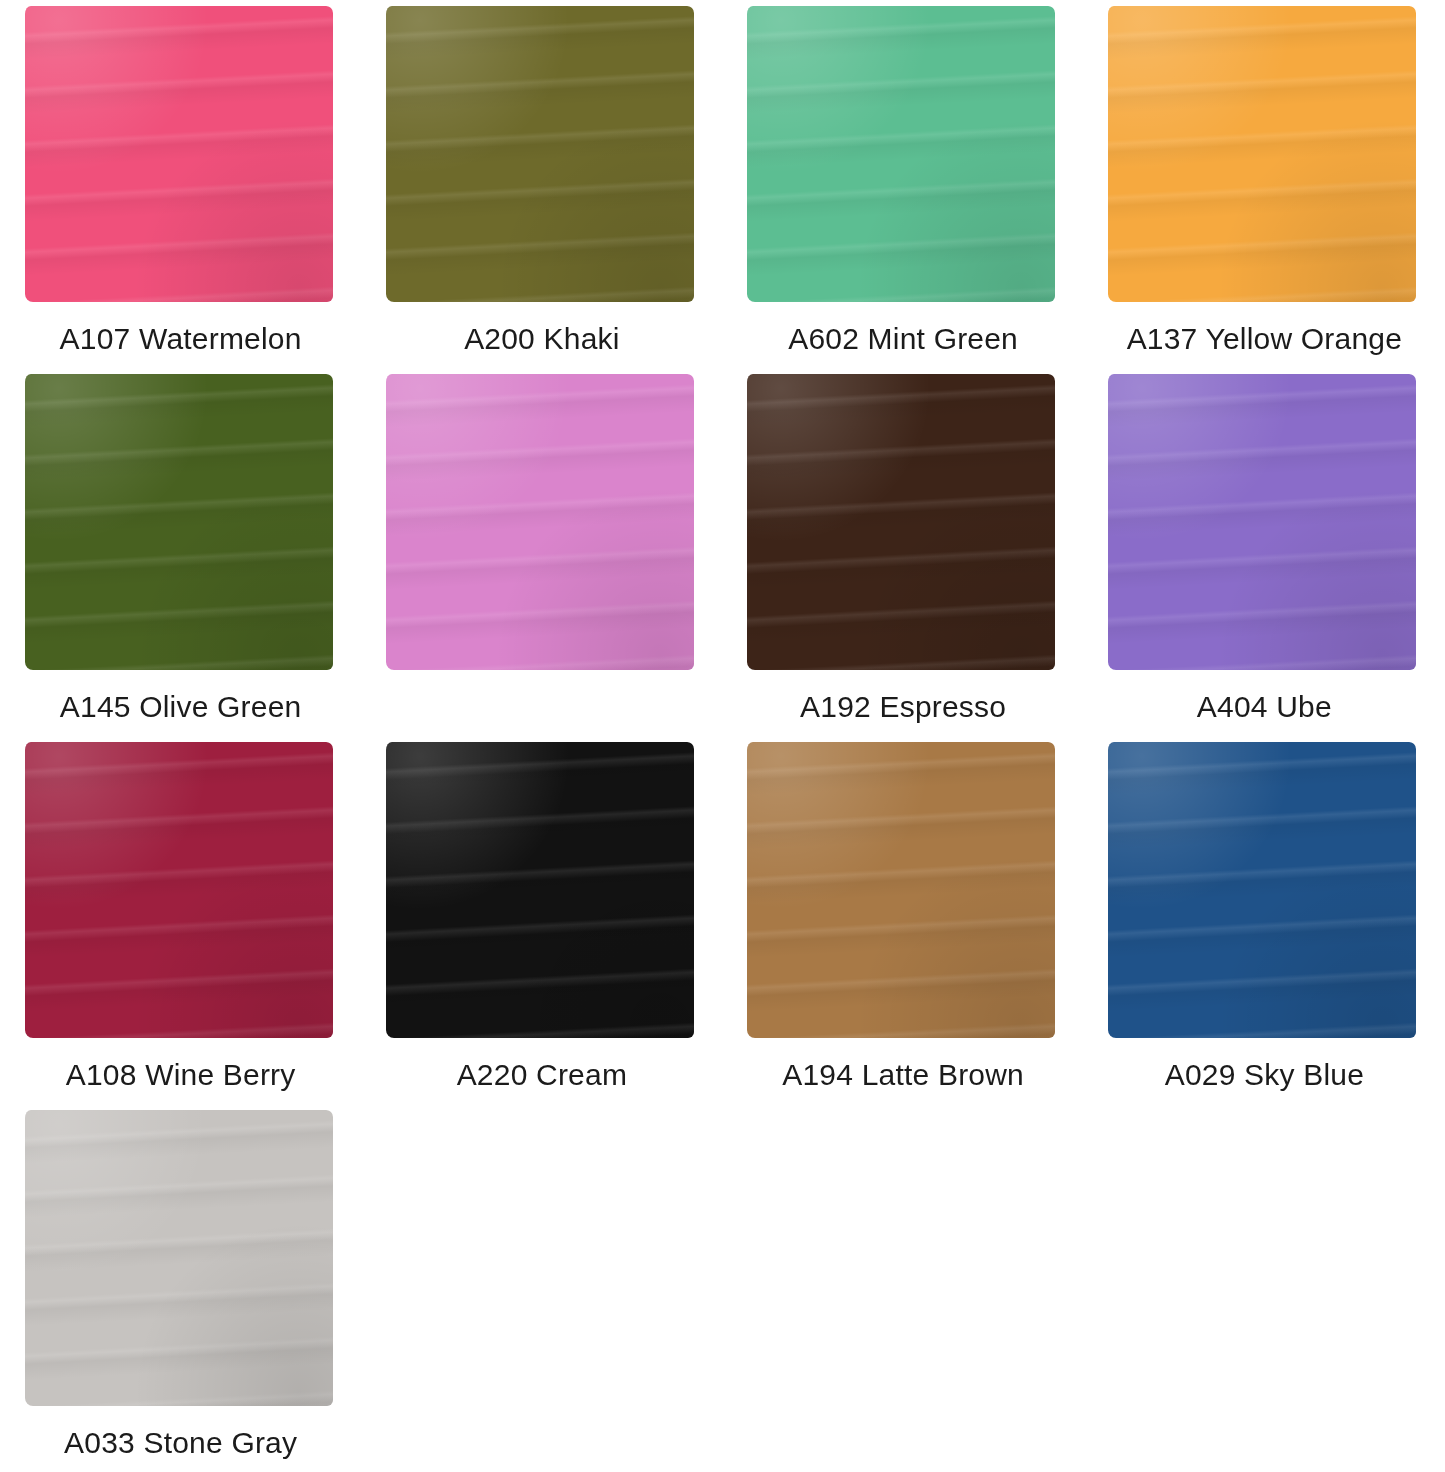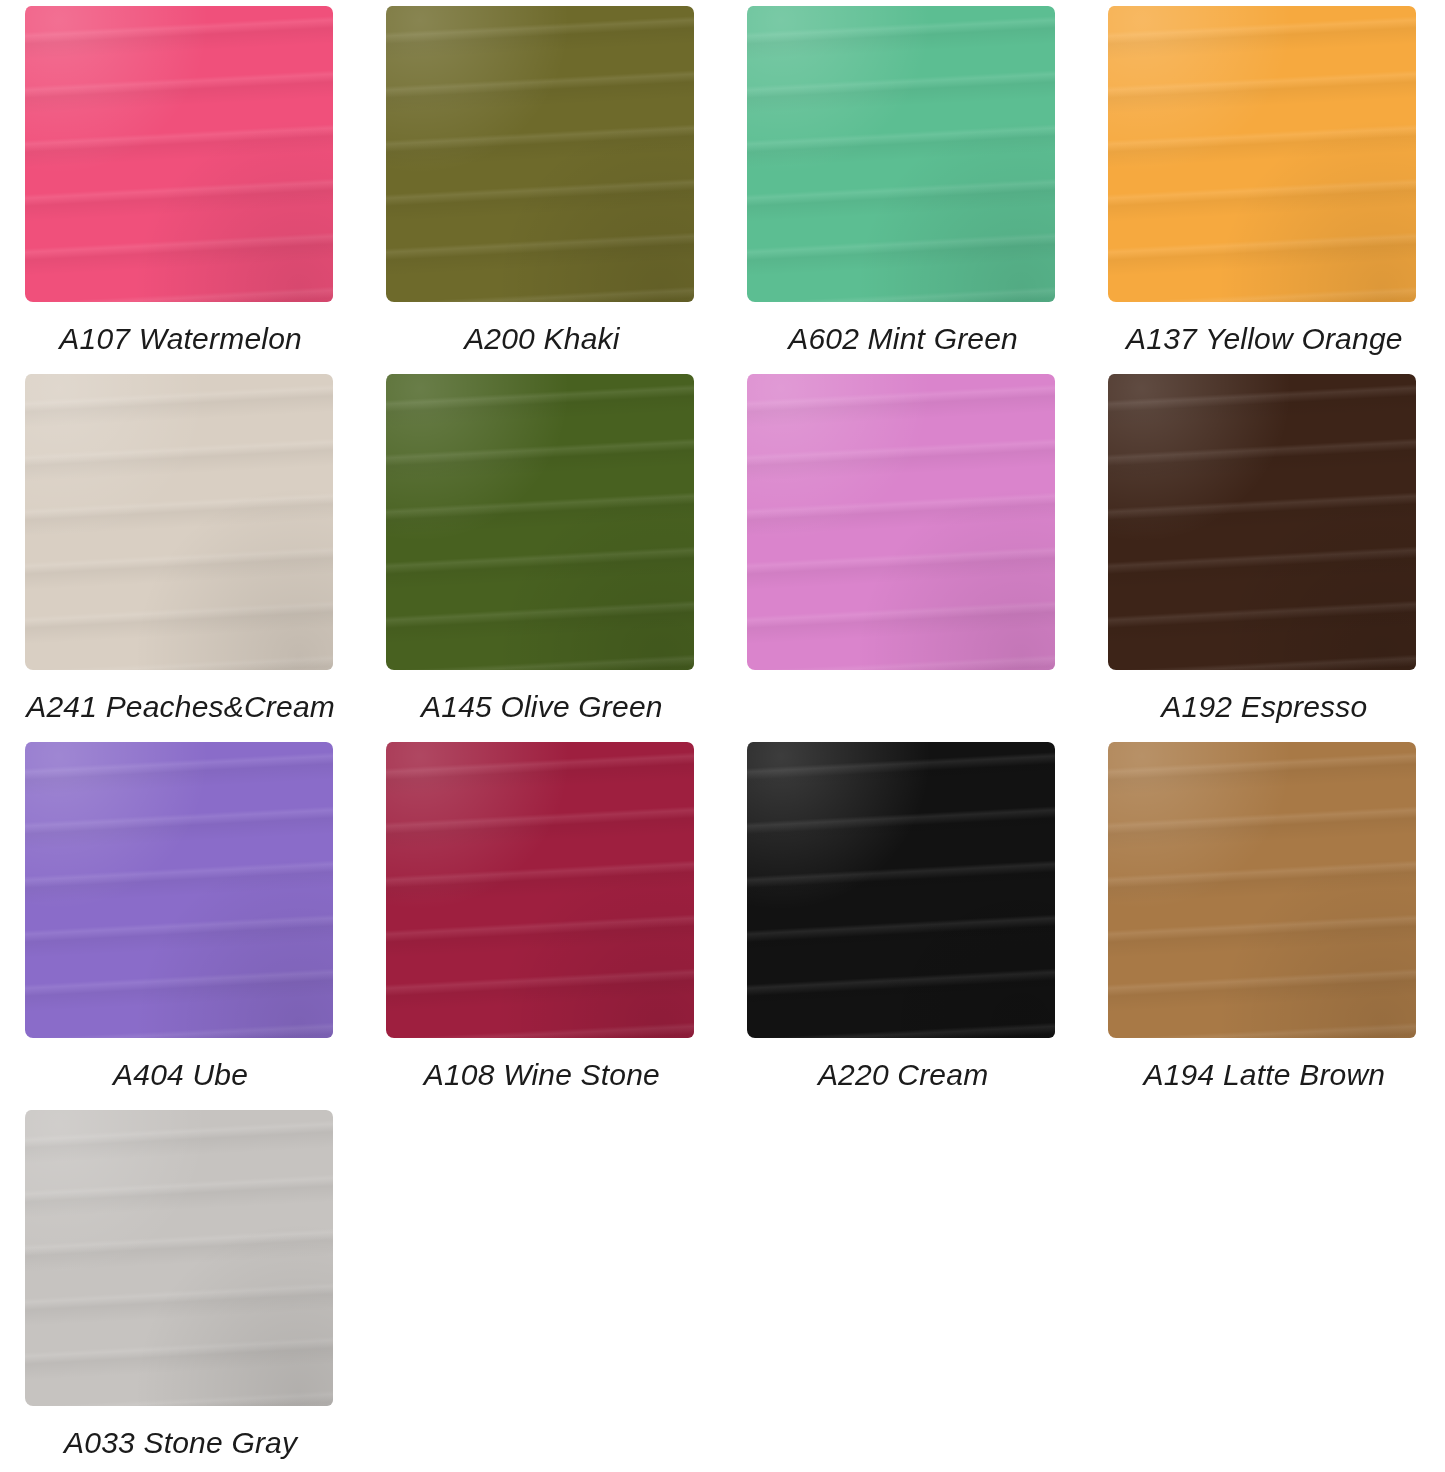--- a/index.html
+++ b/index.html
@@ -14,21 +14,20 @@
     font-family: "Liberation Sans", sans-serif;
     overflow: hidden;
   }
   .swatch-grid {
     width: 1445px;
     height: 1472px;
     display: grid;
     grid-template-columns: repeat(4, 1fr);
     grid-template-rows: repeat(4, 1fr);
     box-sizing: border-box;
-    font-style: italic;
   }
   .swatch-cell {
     position: relative;
     display: flex;
     flex-direction: column;
     align-items: center;
     justify-content: flex-start;
     box-sizing: border-box;
   }
   .chip-wrap {
@@ -125,28 +124,20 @@
       <div class="chip-wrap">
         <div class="chip-mask">
           <div class="chip" style="background: rgb(246, 169, 63);"></div>
         </div>
       </div>
       <div class="label">A137 Yellow Orange</div>
     </div>
     <div class="swatch-cell">
       <div class="chip-wrap">
         <div class="chip-mask">
-          <div class="chip" style="background: rgb(217, 207, 195);"></div>
-        </div>
-      </div>
-      <div class="label">A241 Peaches&amp;Cream</div>
-    </div>
-    <div class="swatch-cell">
-      <div class="chip-wrap">
-        <div class="chip-mask">
           <div class="chip" style="background: rgb(72, 97, 32);"></div>
         </div>
       </div>
       <div class="label">A145 Olive Green</div>
     </div>
     <div class="swatch-cell">
       <div class="chip-wrap">
         <div class="chip-mask">
           <div class="chip" style="background: rgb(218, 132, 204);"></div>
         </div>
@@ -167,37 +158,45 @@
         </div>
       </div>
       <div class="label">A404 Ube</div>
     </div>
     <div class="swatch-cell">
       <div class="chip-wrap">
         <div class="chip-mask">
           <div class="chip" style="background: rgb(158, 31, 63);"></div>
         </div>
       </div>
-      <div class="label">A108 Wine Stone</div>
+      <div class="label">A108 Wine Berry</div>
     </div>
     <div class="swatch-cell">
       <div class="chip-wrap">
         <div class="chip-mask">
           <div class="chip" style="background: rgb(18, 18, 18);"></div>
         </div>
       </div>
       <div class="label">A220 Cream</div>
     </div>
     <div class="swatch-cell">
       <div class="chip-wrap">
         <div class="chip-mask">
           <div class="chip" style="background: rgb(168, 121, 70);"></div>
         </div>
       </div>
       <div class="label">A194 Latte Brown</div>
+    </div>
+    <div class="swatch-cell">
+      <div class="chip-wrap">
+        <div class="chip-mask">
+          <div class="chip" style="background: rgb(31, 82, 137);"></div>
+        </div>
+      </div>
+      <div class="label">A029 Sky Blue</div>
     </div>
     <div class="swatch-cell">
       <div class="chip-wrap">
         <div class="chip-mask">
           <div class="chip" style="background: rgb(198, 195, 192);"></div>
         </div>
       </div>
       <div class="label">A033 Stone Gray</div>
     </div>
   </div>

